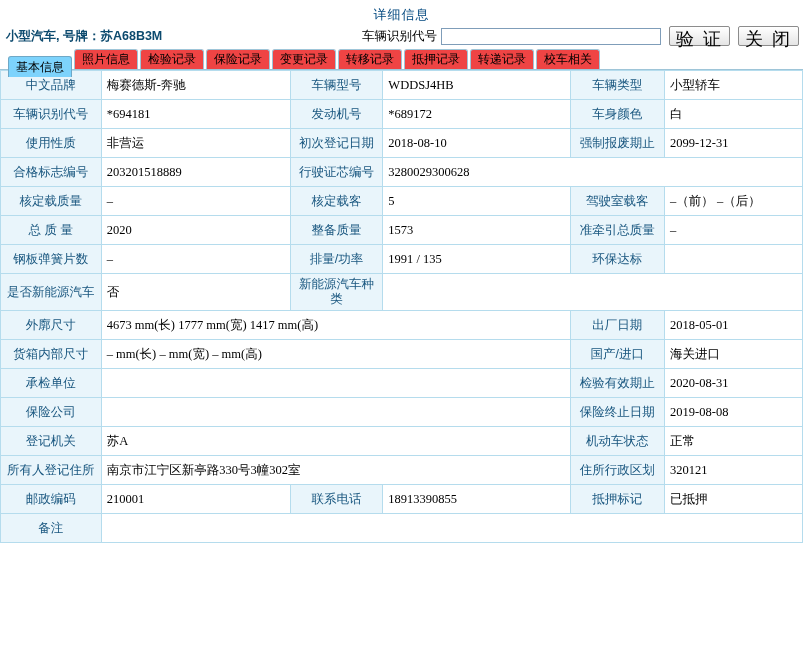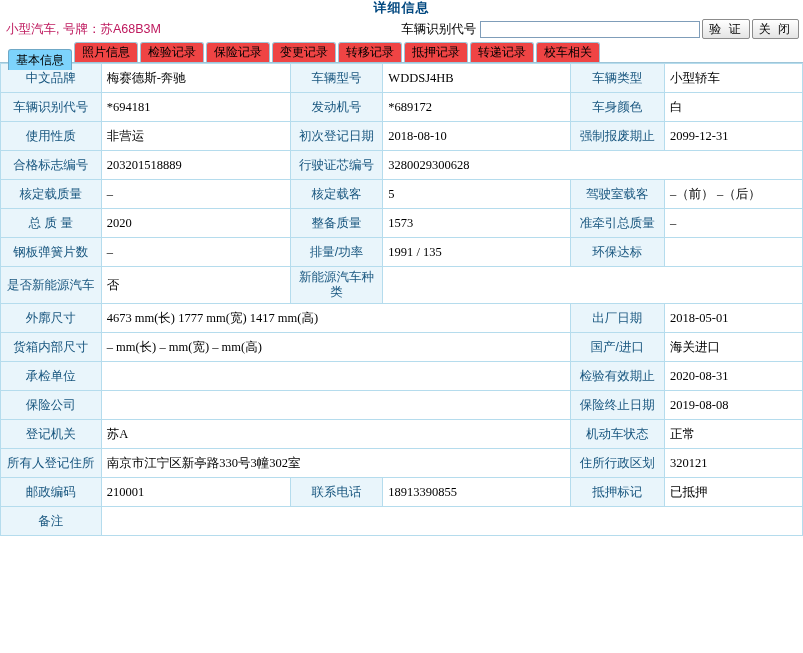--- a/index.html
+++ b/index.html
@@ -17,63 +17,64 @@
   }
   .page {
     position: relative;
     width: 803px;
     height: 653px;
     background: #fff;
   }
   .title-bar {
     text-align: center;
     font-size: 13px;
-    font-weight: bold;
+    font-weight: normal;
     color: #00477f;
-    padding-top: 1px;
+    padding-top: 8px;
     height: 16px;
     line-height: 14px;
     letter-spacing: 1px;
   }
   .toolbar {
     display: flex;
     align-items: center;
     height: 24px;
     padding: 2px 4px 2px 6px;
     box-sizing: border-box;
   }
   .toolbar .plate-label {
     font-size: 12.5px;
-    color: #be185d;
+    color: #0c4a6e;
     white-space: nowrap;
+    font-weight: bold;
   }
   .toolbar .spacer { flex: 1; }
   .toolbar .vin-label {
     font-size: 12.5px;
     white-space: nowrap;
     margin-right: 4px;
   }
   .vin-input {
     width: 220px;
     height: 17px;
     border: 1px solid #7f9db9;
     background: #fff;
     font-size: 12px;
     padding: 0 2px;
     box-sizing: border-box;
     font-family: "Liberation Sans", sans-serif;
   }
   .btn {
     min-width: 46px;
     height: 20px;
-    margin-left: 2px;
+    margin-left: 8px;
     border: 1px solid #8c8c8c;
     border-radius: 2px;
     background: linear-gradient(#ffffff, #e4e4e4);
-    font-size: 12px;
+    font-size: 18px;
     font-family: "Liberation Sans", sans-serif;
     color: #000;
     padding: 0 6px;
     cursor: pointer;
     letter-spacing: 2px;
   }
   .tabs {
     display: flex;
     align-items: flex-end;
     height: 22px;

